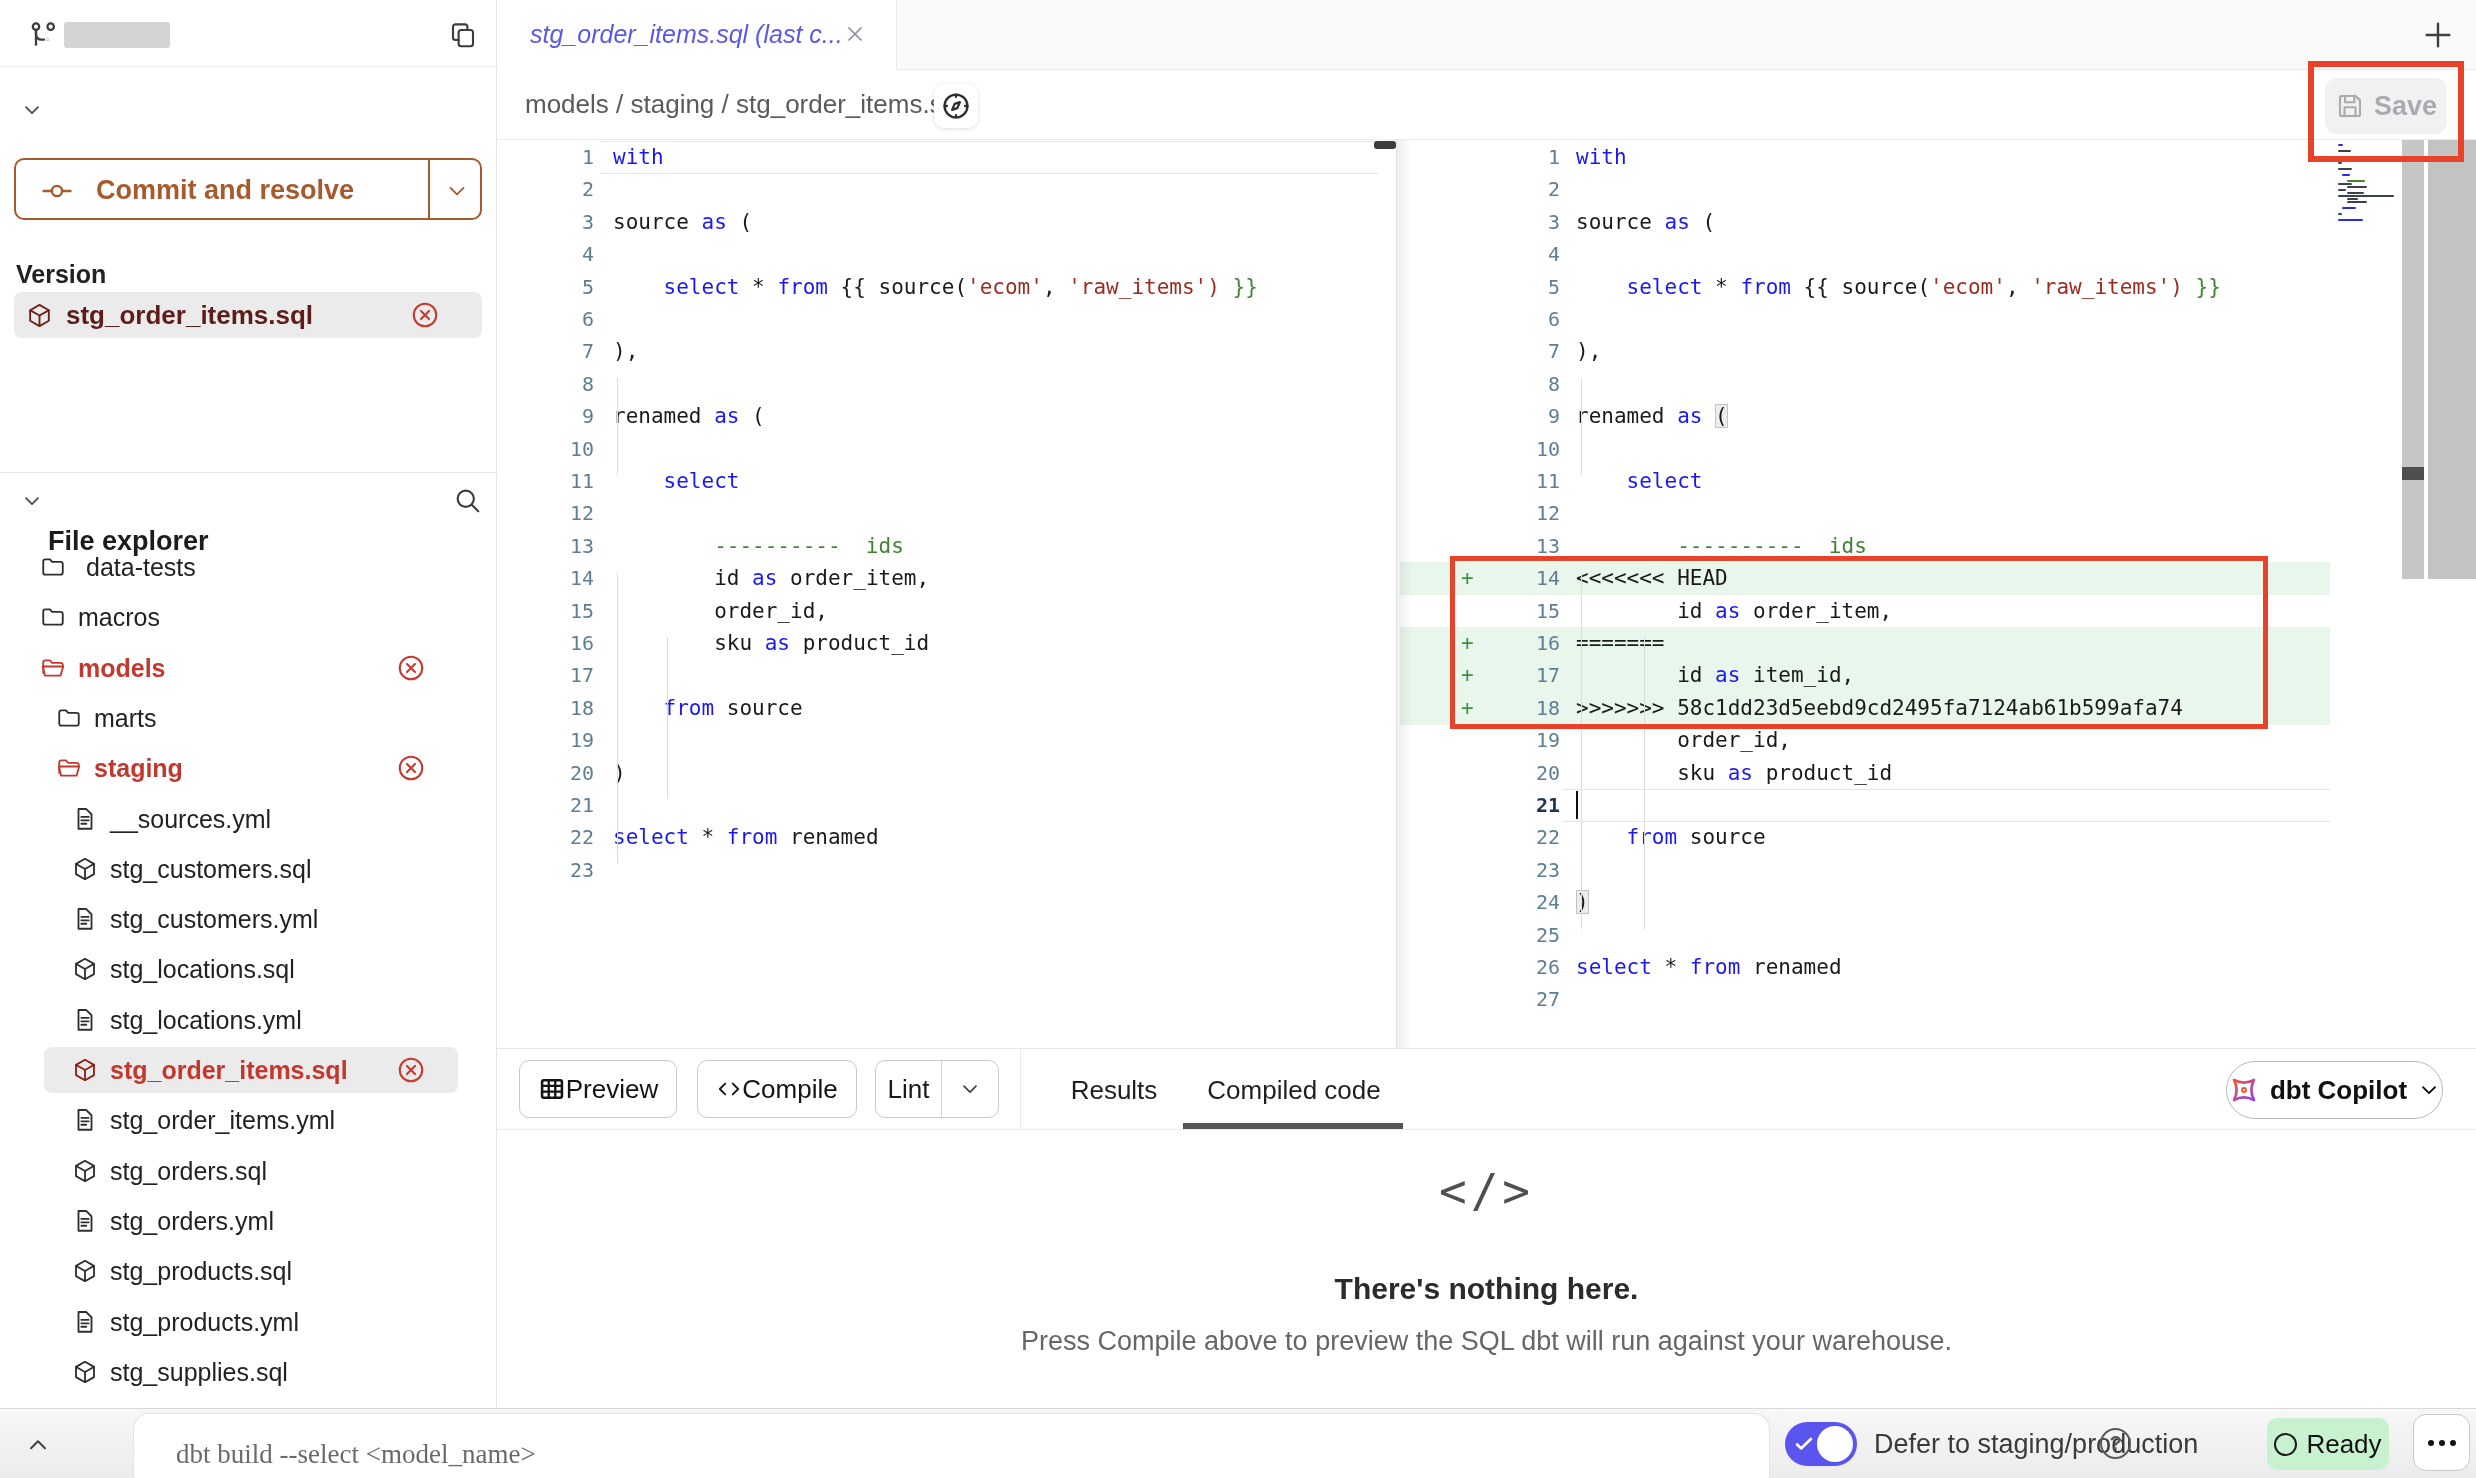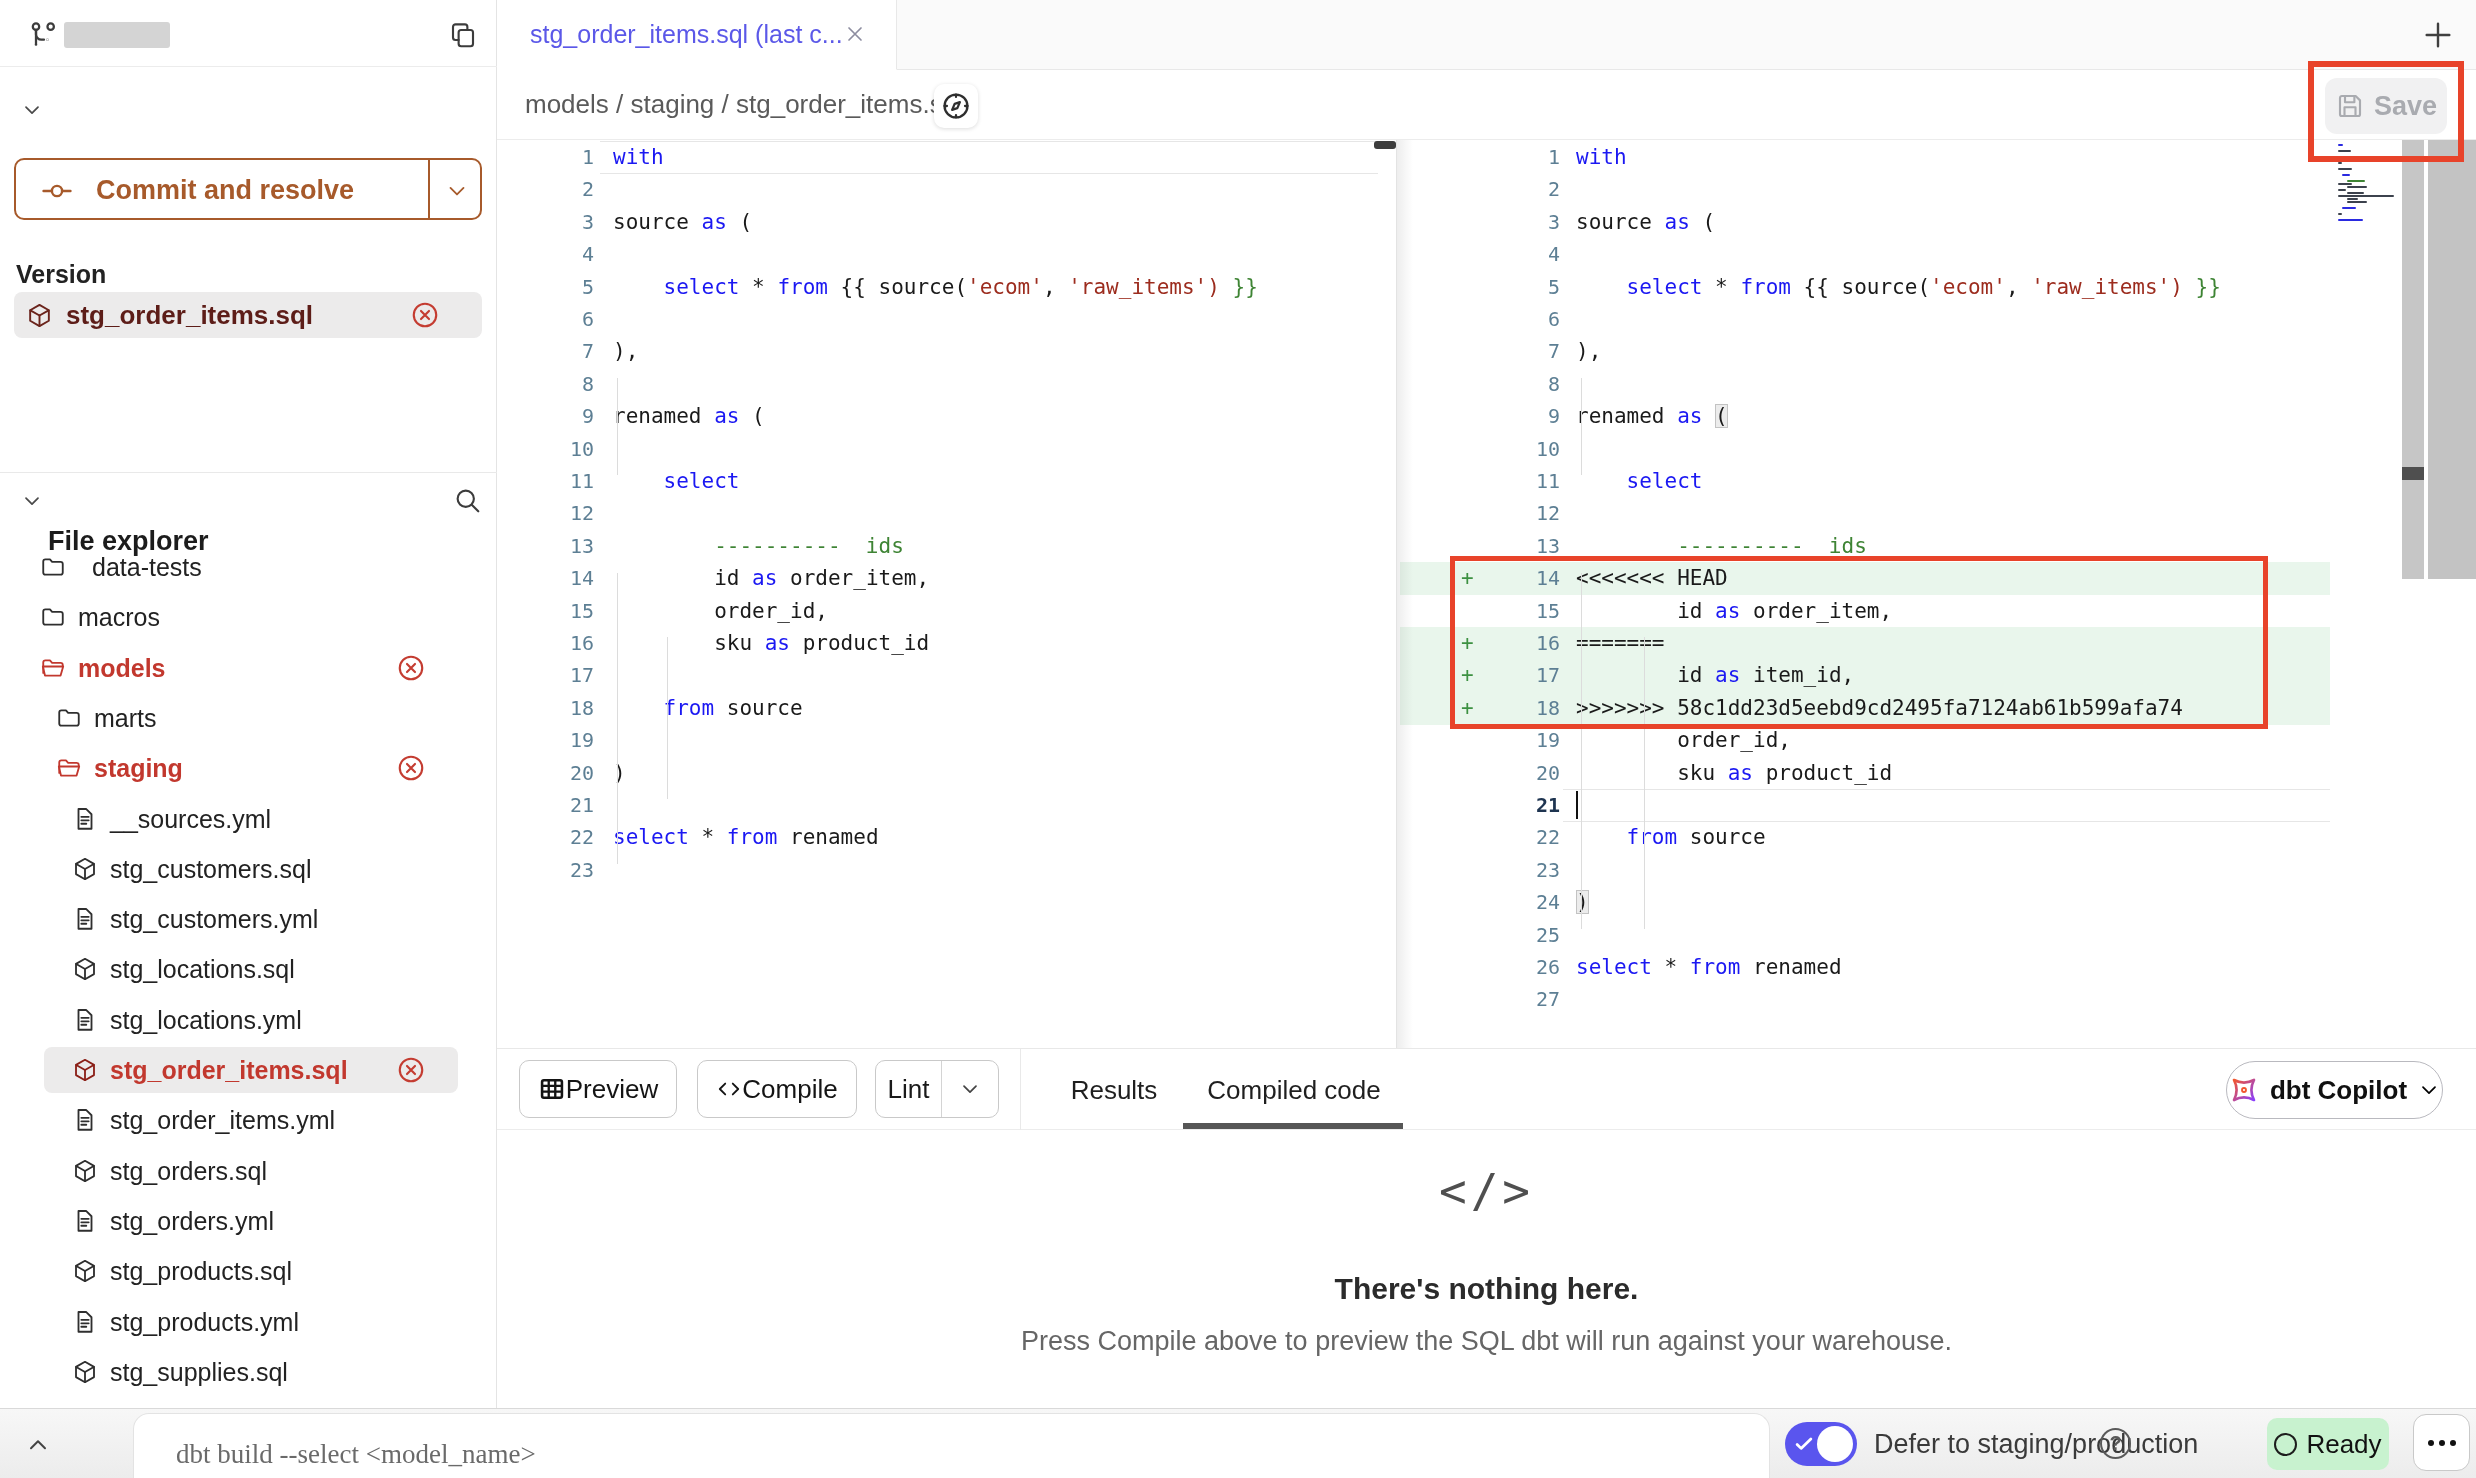--- a/index.html
+++ b/index.html
@@ -41,21 +41,21 @@
   .fx-selbg { position:absolute; left:44px; top:0; width:414px; height:46px; background:#ecebeb; border-radius:8px; }
   .fx-icon { position:absolute; top:10px; }
   .fx-label { position:absolute; top:0; line-height:46px; font-size:25px; color:#222; }
   .fx-red .fx-label { color:#c2382e; font-weight:bold; }
   .fx-x { position:absolute; left:396px; top:8px; }
 
   
   #tabbar { left:497px; top:0; width:1979px; height:70px; background:#fafafa; border-bottom:1px solid #e8e8e8; }
   #tab-active { left:0; top:0; width:400px; height:70px; background:#fff; border-right:1px solid #e8e8e8;
                 border-bottom:1px solid #fff; cursor:pointer; }
-  #tab-label { left:33px; top:0; line-height:69px; font-size:25px; color:#5b58e8; }
+  #tab-label { left:33px; top:0; line-height:69px; font-size:25px; color:#5b58e8;font-style:italic; }
   #tab-close { left:346px; top:22px; color:#8d8da0; cursor:pointer; }
   #newtab-btn { left:1924px; top:18px; color:#3f3f3f; cursor:pointer; }
 
   
   #crumbrow { left:497px; top:70px; width:1979px; height:70px; background:#fff; border-bottom:1px solid #ececec; }
   #breadcrumb { left:28px; top:0; line-height:69px; font-size:26px; color:#5a5a5a; }
   #compass-box { left:437px; top:14px; width:44px; height:44px; background:#fff; border-radius:10px;
                  box-shadow:0 1px 4px rgba(0,0,0,.14); display:flex; align-items:center; justify-content:center;
                  color:#2e2e2e; cursor:pointer; }
 
@@ -225,21 +225,21 @@
           </svg>
         </span>
     </div>
     <div id="file-list">
         <div class="fx-row" style="top: 544px;">
           <span class="fx-icon" style="left:40px;color:#2f2f2f">
             <svg class="ic" width="26" height="26" viewBox="0 0 24 24">
               <path d="M3 7a2 2 0 0 1 2-2h4.2l2 2.2H19a2 2 0 0 1 2 2V17a2 2 0 0 1-2 2H5a2 2 0 0 1-2-2z"></path>
             </svg>
           </span>
-          <span class="fx-label" style="left:92px">data-tests</span>
+          <span class="fx-label" style="left:86px">data-tests</span>
         </div>
         <div class="fx-row" style="top: 594.3px;">
           <span class="fx-icon" style="left:40px;color:#2f2f2f">
             <svg class="ic" width="26" height="26" viewBox="0 0 24 24">
               <path d="M3 7a2 2 0 0 1 2-2h4.2l2 2.2H19a2 2 0 0 1 2 2V17a2 2 0 0 1-2 2H5a2 2 0 0 1-2-2z"></path>
             </svg>
           </span>
           <span class="fx-label" style="left:78px">macros</span>
         </div>
         <div class="fx-row fx-red" style="top: 644.6px;">

